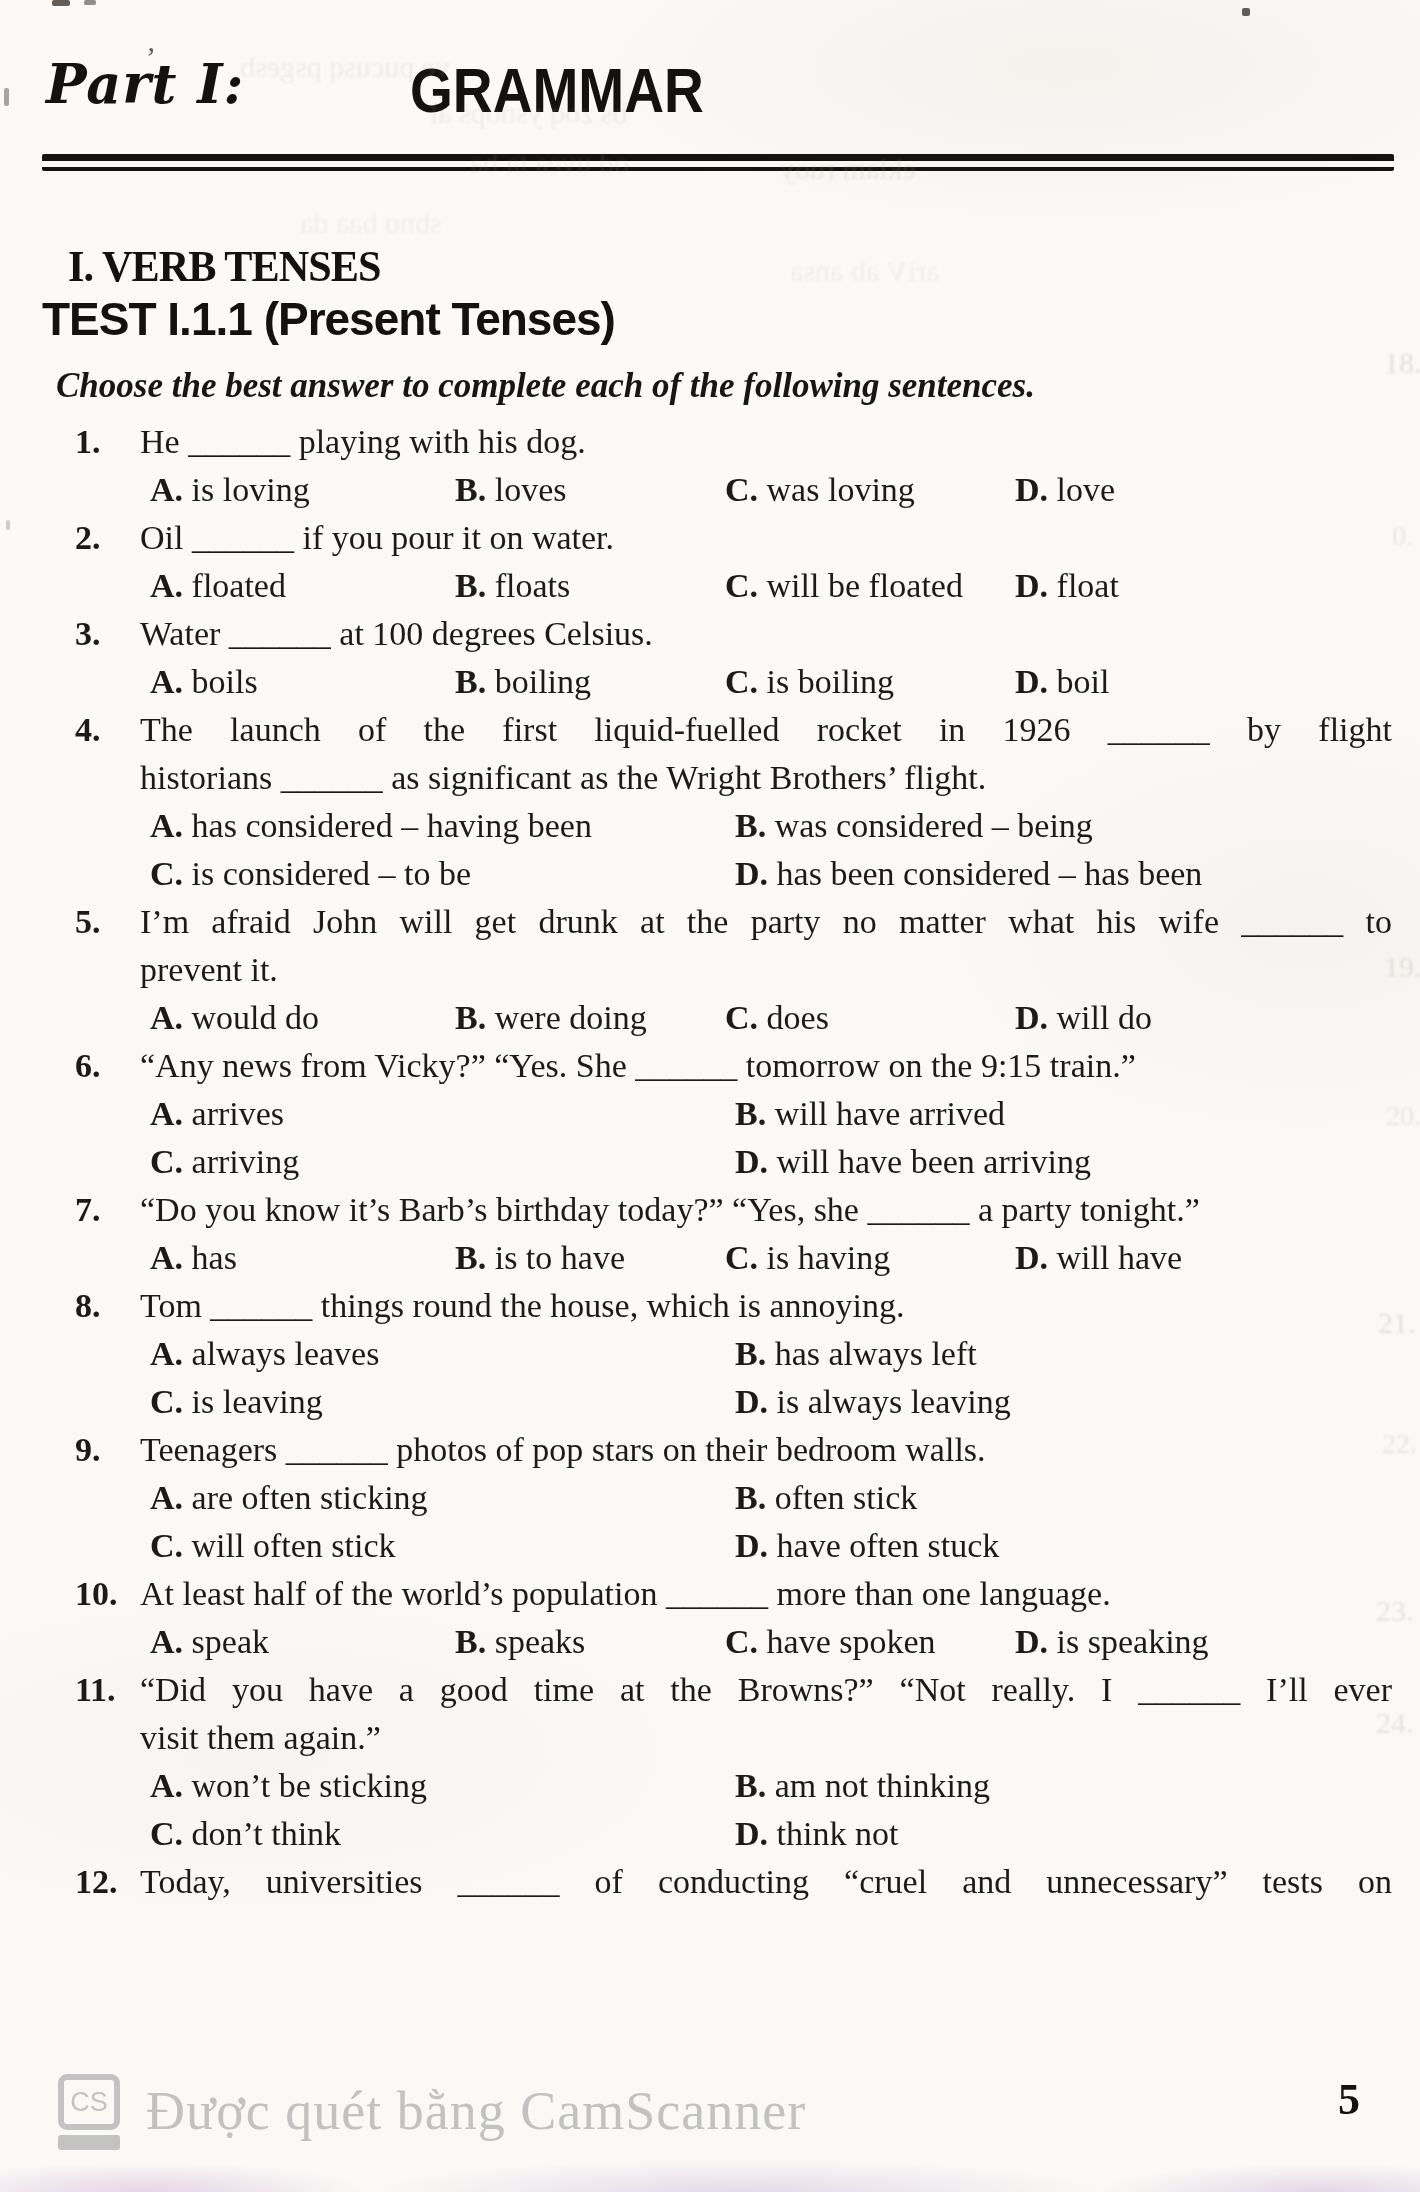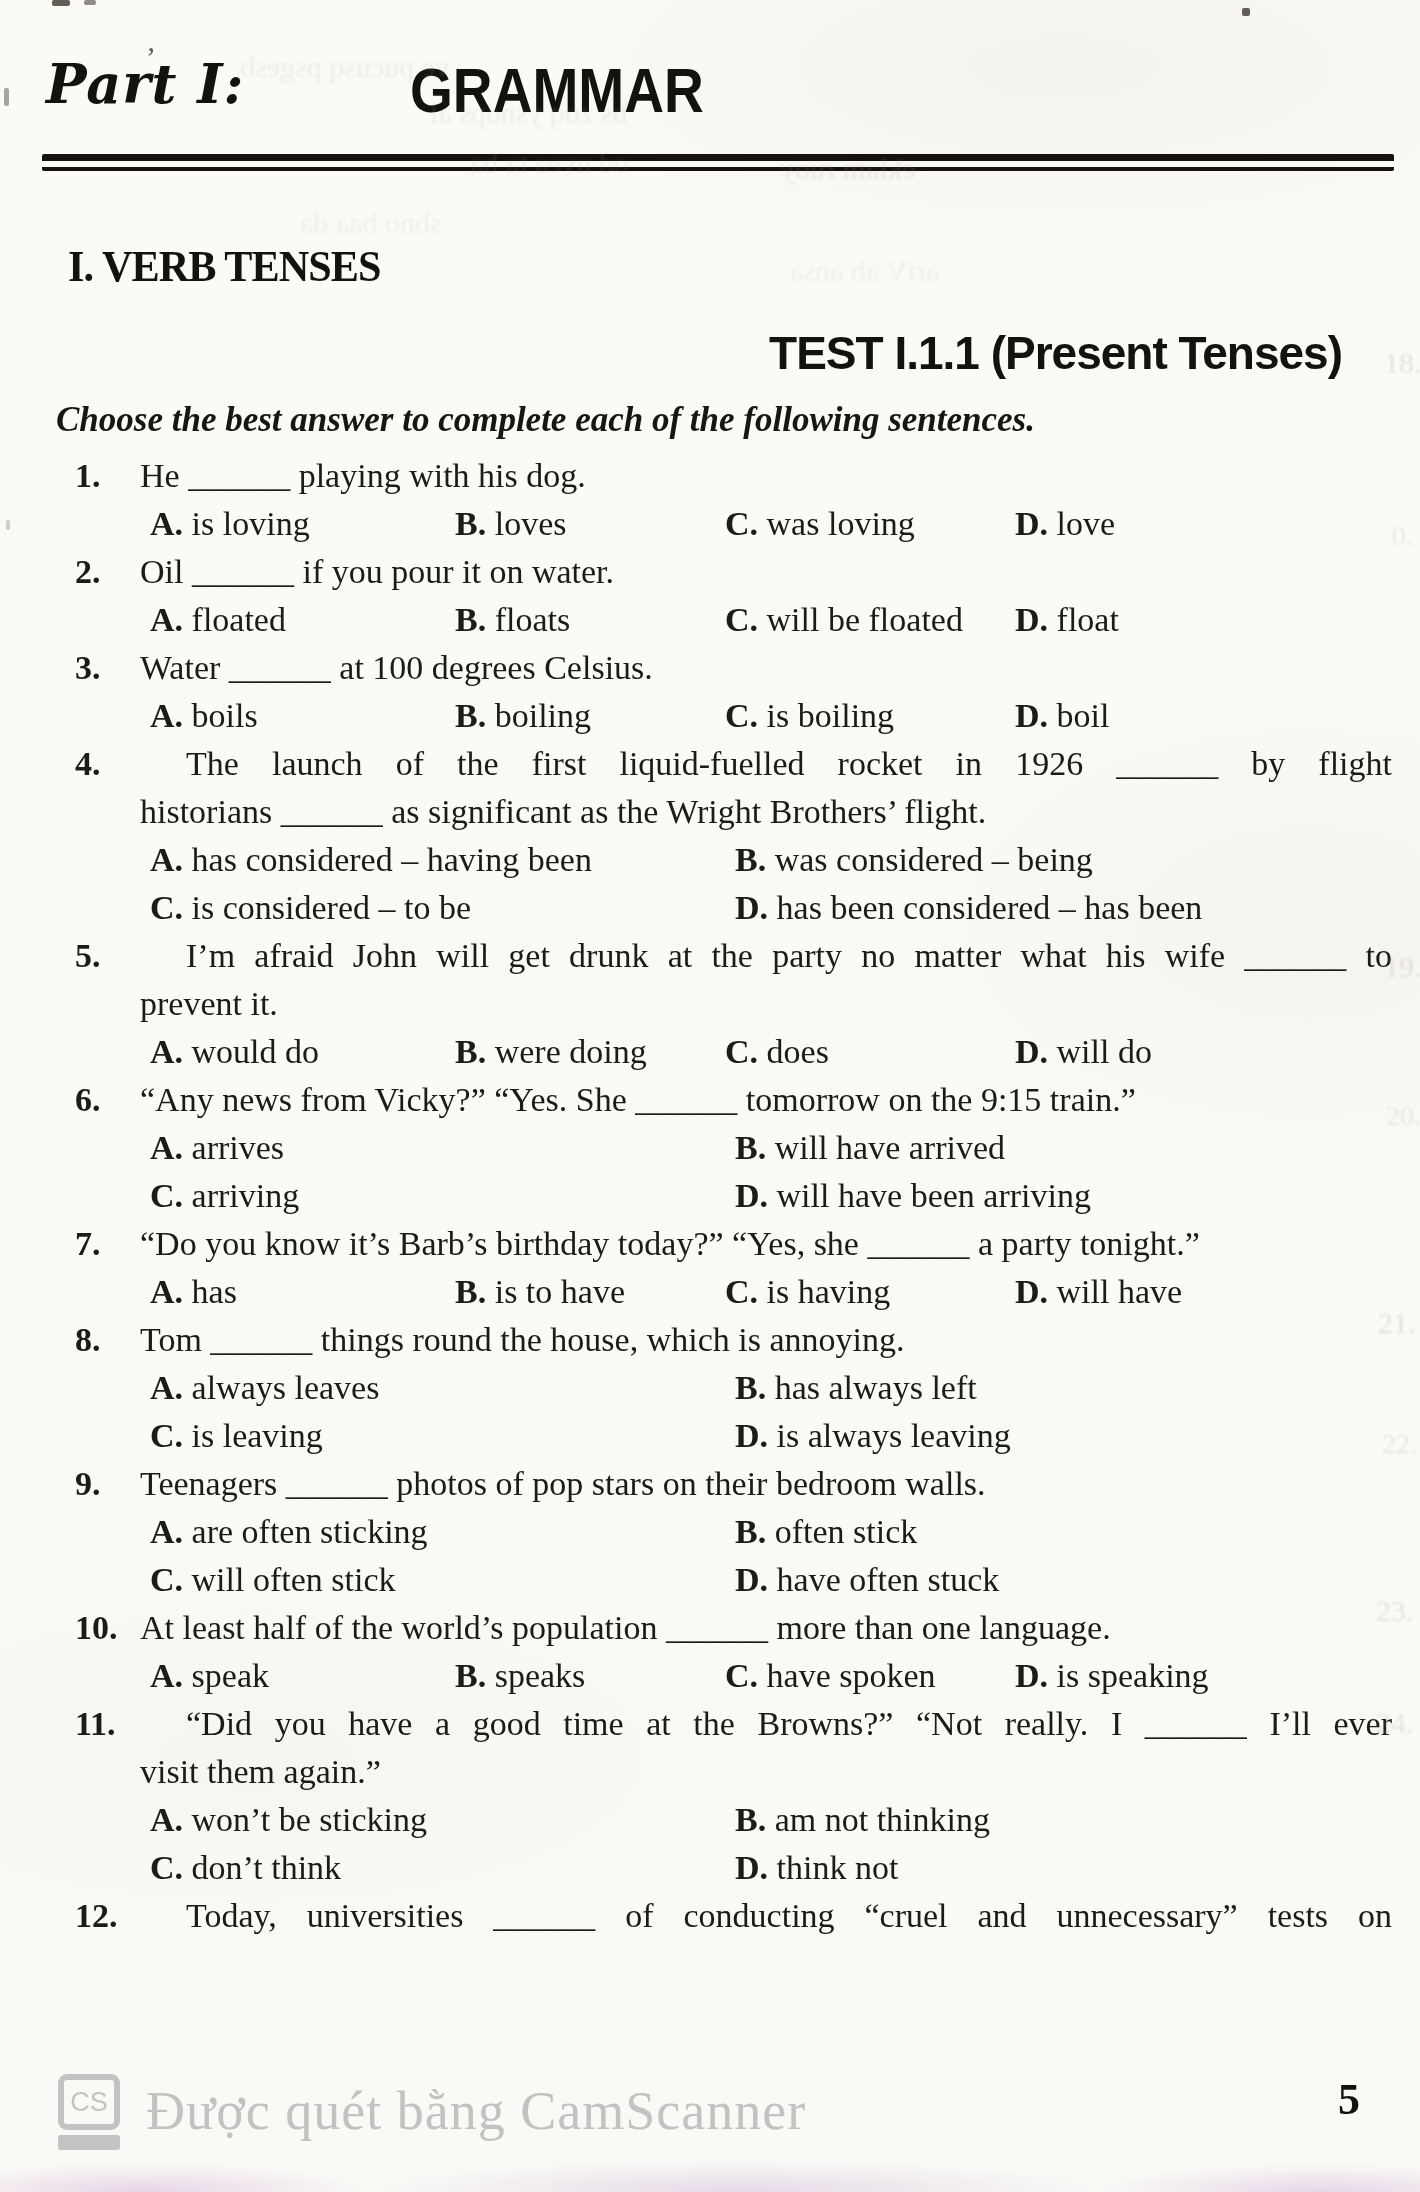--- a/index.html
+++ b/index.html
@@ -33,36 +33,36 @@
     border-top:7px solid #16130f;border-bottom:4px solid #16130f;
     border-radius:2px;
   }
 
   .section-heading{
     margin:70px 0 0 26px;
     font-weight:bold;font-size:44px;letter-spacing:-1px;color:#14120e;
     transform:scaleX(.96);transform-origin:left;
   }
   .test-title{
-    width:1300px;margin-top:34px;text-align:right;
+    width:1300px;text-align:left;
     font-family:"Liberation Sans",sans-serif;font-weight:bold;
     font-size:46px;letter-spacing:-1px;color:#14120e;
   }
   .instruction{
     margin:20px 0 0 14px;
     font-weight:bold;font-style:italic;font-size:35px;color:#181613;
   }
 
   
   .questions{margin-top:12px;padding-left:33px;}
   .question{display:flex;}
   .qnum{flex:0 0 65px;width:65px;font-weight:bold;font-size:34px;line-height:48px;}
   .qbody{flex:1;min-width:0;}
   .qline{font-size:34px;line-height:48px;text-align:justify;}
-  .qline.stretch{text-align-last:justify;margin-left:46px;}
+  .qline.stretch{text-align-last:justify;}
   .opts{display:grid;font-size:34px;line-height:48px;padding-left:10px;}
   .opts.cols4{grid-template-columns:305px 270px 290px 1fr;}
   .opts.cols2{grid-template-columns:585px 1fr;}
   .opt{white-space:nowrap;overflow:visible;}
   .opt b{font-weight:bold;}
 
   
   .footer{position:absolute;left:42px;right:42px;top:2066px;height:110px;}
   .cs-logo{position:absolute;left:16px;top:8px;width:64px;}
   .cs-box{

